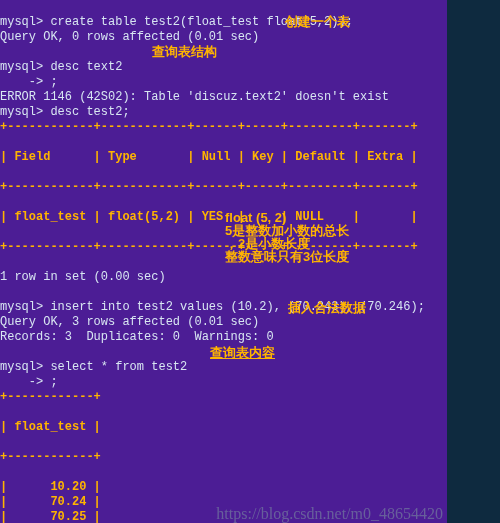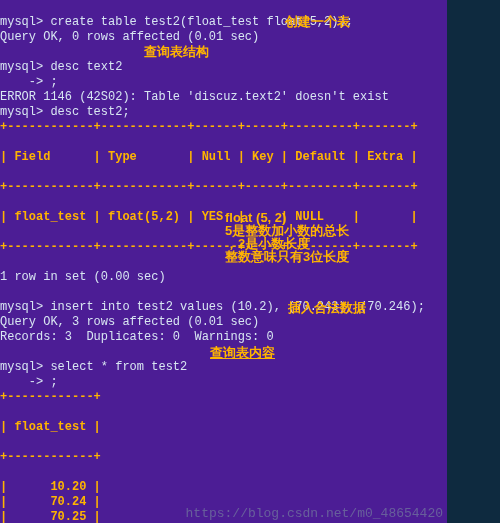--- a/index.html
+++ b/index.html
@@ -31,22 +31,22 @@
     font-size: 13px;
     line-height: 14px;
     white-space: pre;
   }
   .anno.small { font-size: 13px; line-height: 13px; }
   .watermark {
     position: absolute;
     right: 4px;
     bottom: 2px;
     color: #7a8ca0;
-    font-size: 13px;
-    font-family: Liberation Mono, monospace;
+    font-size: 16px;
+    font-family: Liberation Serif, serif;
     opacity: 0.6;
   }
 </style>
 </head>
 <body>
 
 <div class="terminal">
 <span class="line">mysql&gt; create table test2(float_test float(5,2));</span>
 <span class="line">Query OK, 0 rows affected (0.01 sec)</span>
 <span class="line"></span>
@@ -83,21 +83,21 @@
 <span class="line highlight">|      70.25 |</span>
 <span class="line"></span>
 
 <span class="line"></span>
 
 <span class="line"></span>
 
 
 
   <div class="anno" style="left:285px; top:15px;">创建一个表</div>
-  <div class="anno" style="left:144px; top:45px;">查询表结构</div>
+  <div class="anno" style="left:152px; top:45px;">查询表结构</div>
   <div class="anno small" style="left:225px; top:211px;">float (5, 2)
 5是整数加小数的总长
 ，2是小数长度
 整数意味只有3位长度</div>
   <div class="anno" style="left:288px; top:301px;text-align:right;">插入合法数据</div>
   <div class="anno" style="left:210px; top:346px;text-decoration:underline;">查询表内容</div>
 
   <div class="watermark">https://blog.csdn.net/m0_48654420</div>
 </div>
 

